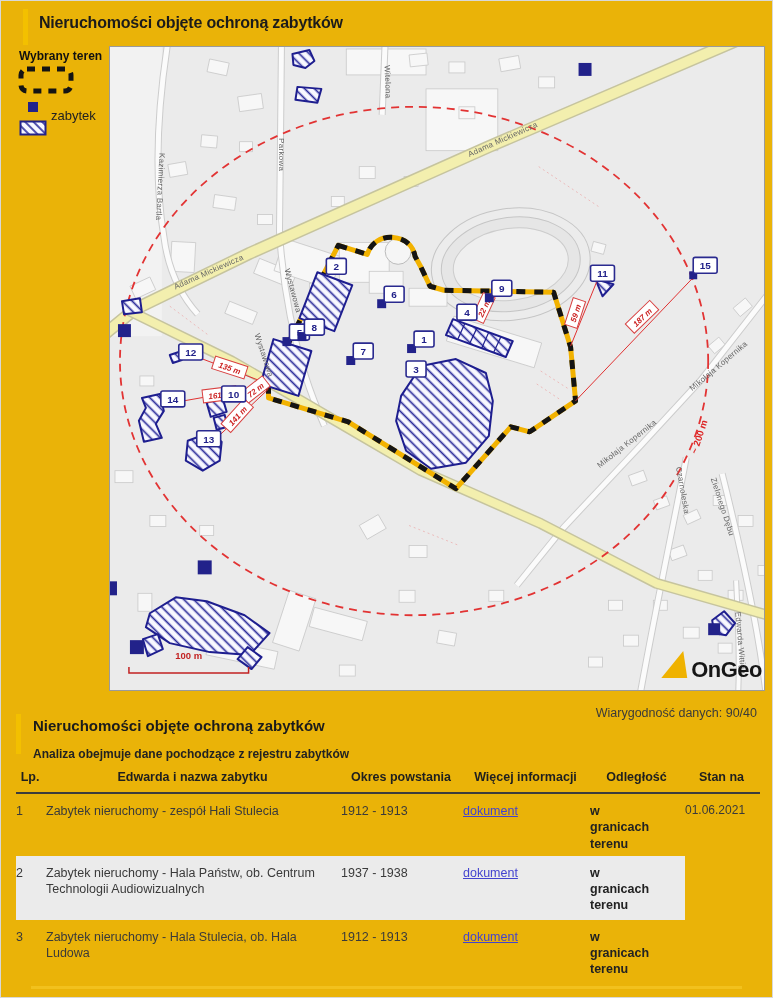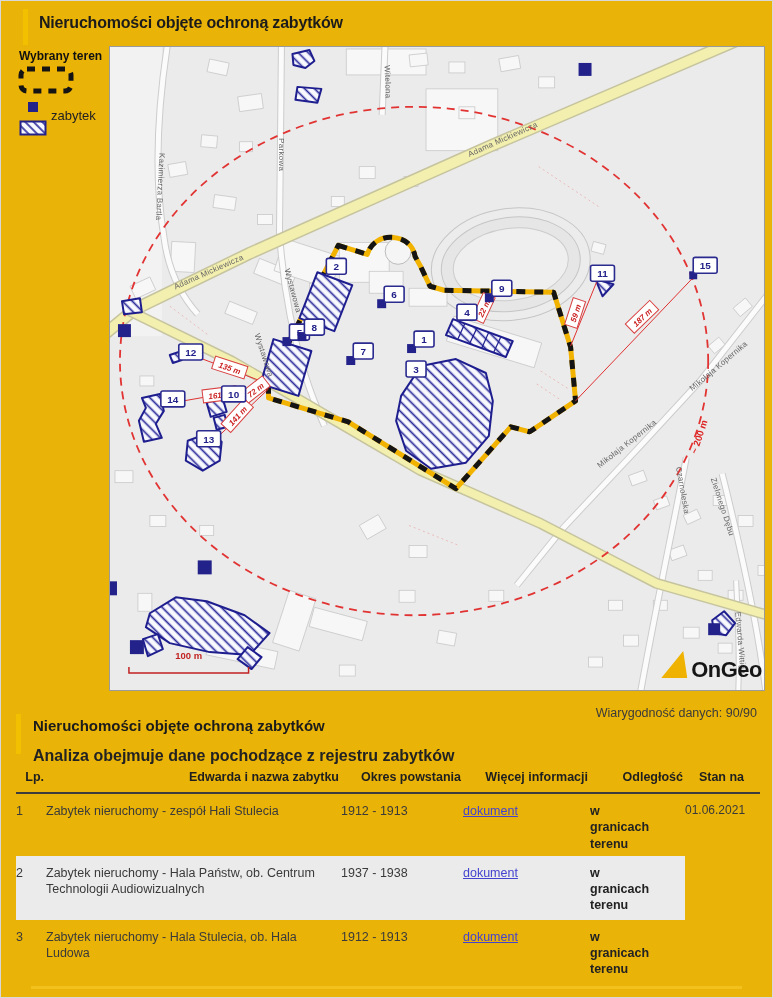--- a/index.html
+++ b/index.html
@@ -15,24 +15,24 @@
   .lg-square{position:absolute;left:27px;top:101px;width:10px;height:10px;background:#22228a;}
   .lg-zabytek{position:absolute;left:50px;top:107px;font-size:13px;color:#222;}
   .lg-hatch{position:absolute;left:18px;top:119px;}
   
   .map-frame{position:absolute;left:108px;top:45px;width:656px;height:645px;border:1px solid #9a9a9a;
              box-sizing:border-box;background:#ebebeb;overflow:hidden;}
   
   .reliability{position:absolute;right:15px;top:705px;font-size:12.5px;color:#3a3a3a;}
   .sec-bar{left:15px;top:713px;width:5px;height:40px;}
   .sec-title{position:absolute;left:32px;top:716px;font-size:15px;font-weight:bold;color:#1b1b1b;}
-  .sec-sub{position:absolute;left:32px;top:746px;font-size:16px;font-weight:bold;color:#222;}
+  .sec-sub{position:absolute;left:32px;top:746px;font-size:12px;font-weight:bold;color:#222;}
   
   table.t{position:absolute;left:15px;top:763px;width:744px;border-collapse:collapse;table-layout:fixed;}
-  table.t th{font-size:12.5px;font-weight:bold;color:#1f1f1f;text-align:right;padding:6px 2px 8px 0;border-bottom:2.5px solid #3c3c3c;}
+  table.t th{font-size:12.5px;font-weight:bold;color:#1f1f1f;text-align:center;padding:6px 2px 8px 0;border-bottom:2.5px solid #3c3c3c;}
   table.t th.r{text-align:center;}
   table.t td{font-size:12.5px;color:#3a3a3a;vertical-align:top;padding:9px 6px 4px 0;line-height:1.3;}
   table.t td.r{padding-right:2px;font-size:12px;}
   table.t td.b{font-weight:bold;color:#222;}
   table.t tr.h1{height:58px;} table.t tr.h2{height:64px;} table.t tr.h3{height:60px;}
   table.t td.g{background:#ebebeb;}
   a.doc{color:#4343cf;text-decoration:underline;cursor:pointer;}
   .bottom-rule{position:absolute;left:30px;right:30px;top:985px;height:3px;background:#f2c11d;}
   
   .street{font-size:8px;fill:#666;letter-spacing:.3px;}
@@ -355,21 +355,21 @@
         <path d="M2,22 L2,28 L122,28 L122,22" fill="none" stroke="#c22222" stroke-width="1.5"></path>
       </g>
 
       <g transform="translate(545,592)">
         <polygon points="8,41 30,14 34,41" fill="#efb200"></polygon>
         <text class="logotxt" x="38" y="40">OnGeo</text>
       </g>
     </svg>
   </div>
 
-  <div class="reliability">Wiarygodność danych: 90/90</div>
+  <div class="reliability">Wiarygodność danych: 90/40</div>
   <div class="accent sec-bar"></div>
   <div class="sec-title">Nieruchomości objęte ochroną zabytków</div>
   <div class="sec-sub">Analiza obejmuje dane pochodzące z rejestru zabytków</div>
 
   <table class="t">
     <colgroup>
       <col style="width:30px">
         <col style="width:295px">
         <col style="width:122px">
       <col style="width:127px">

